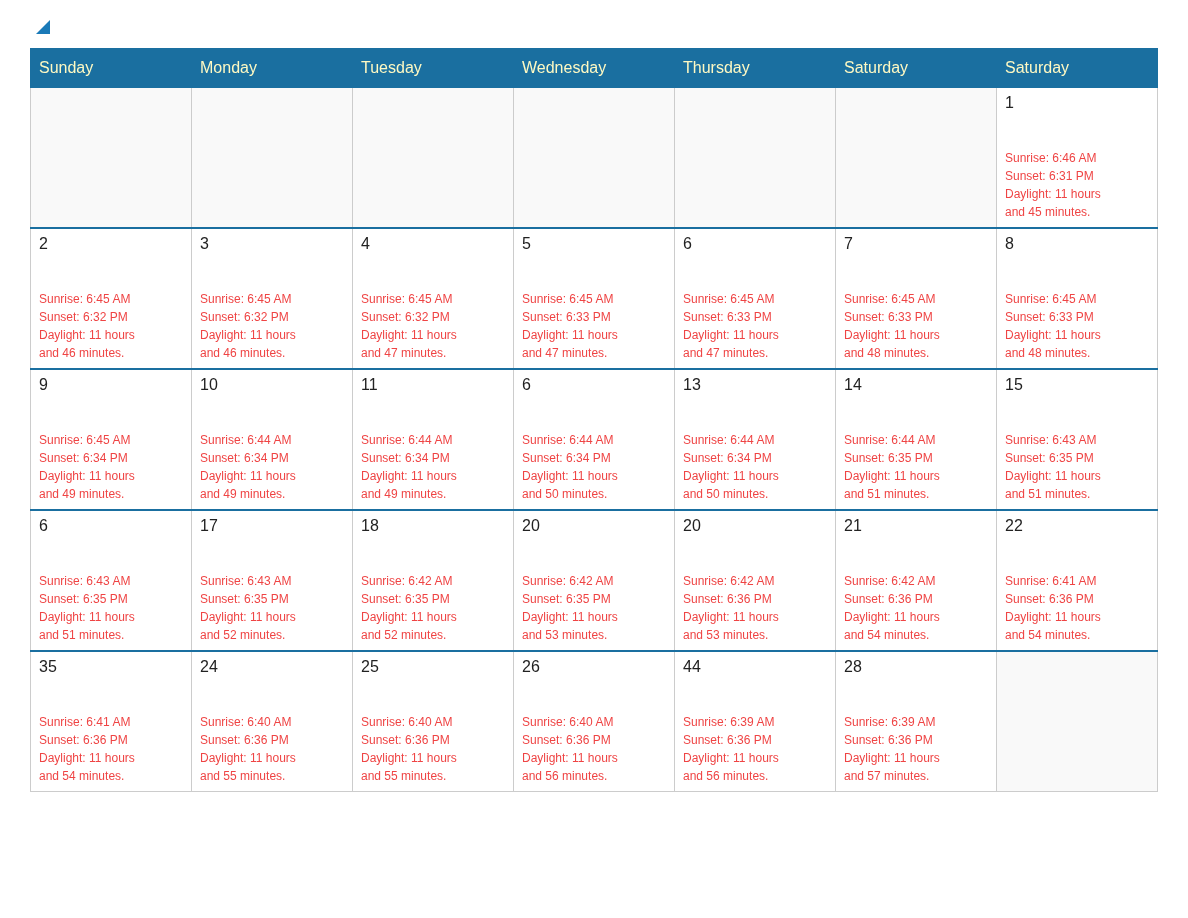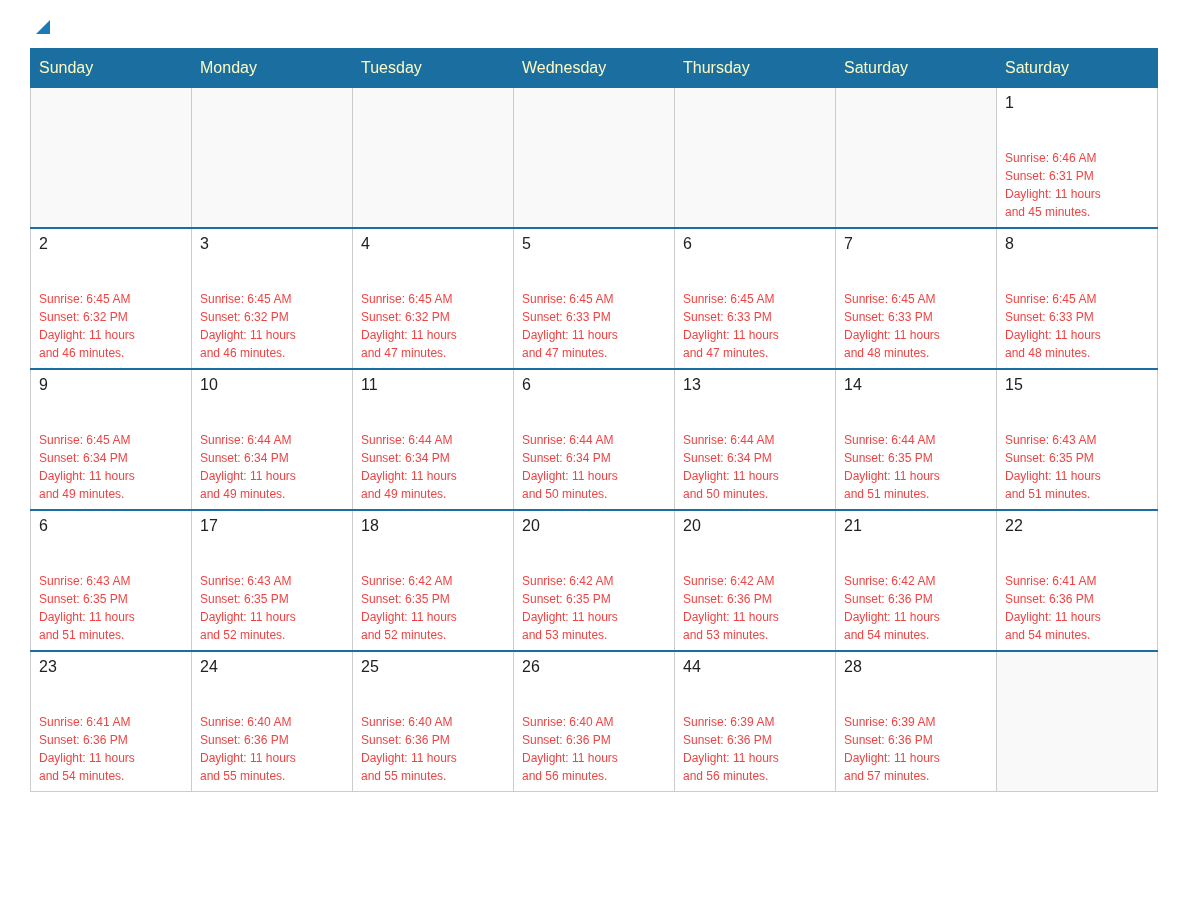--- a/index.html
+++ b/index.html
@@ -225,21 +225,21 @@
           <div class="day-number">21</div>
           <div class="day-info">Sunrise: 6:42 AM<br>Sunset: 6:36 PM<br>Daylight: 11 hours<br>and 54 minutes.</div>
         </td>
         <td>
           <div class="day-number">22</div>
           <div class="day-info">Sunrise: 6:41 AM<br>Sunset: 6:36 PM<br>Daylight: 11 hours<br>and 54 minutes.</div>
         </td>
       </tr>
       <tr class="row-divider">
         <td>
-          <div class="day-number">23</div>
+          <div class="day-number">35</div>
           <div class="day-info">Sunrise: 6:41 AM<br>Sunset: 6:36 PM<br>Daylight: 11 hours<br>and 54 minutes.</div>
         </td>
         <td>
           <div class="day-number">24</div>
           <div class="day-info">Sunrise: 6:40 AM<br>Sunset: 6:36 PM<br>Daylight: 11 hours<br>and 55 minutes.</div>
         </td>
         <td>
           <div class="day-number">25</div>
           <div class="day-info">Sunrise: 6:40 AM<br>Sunset: 6:36 PM<br>Daylight: 11 hours<br>and 55 minutes.</div>
         </td>

